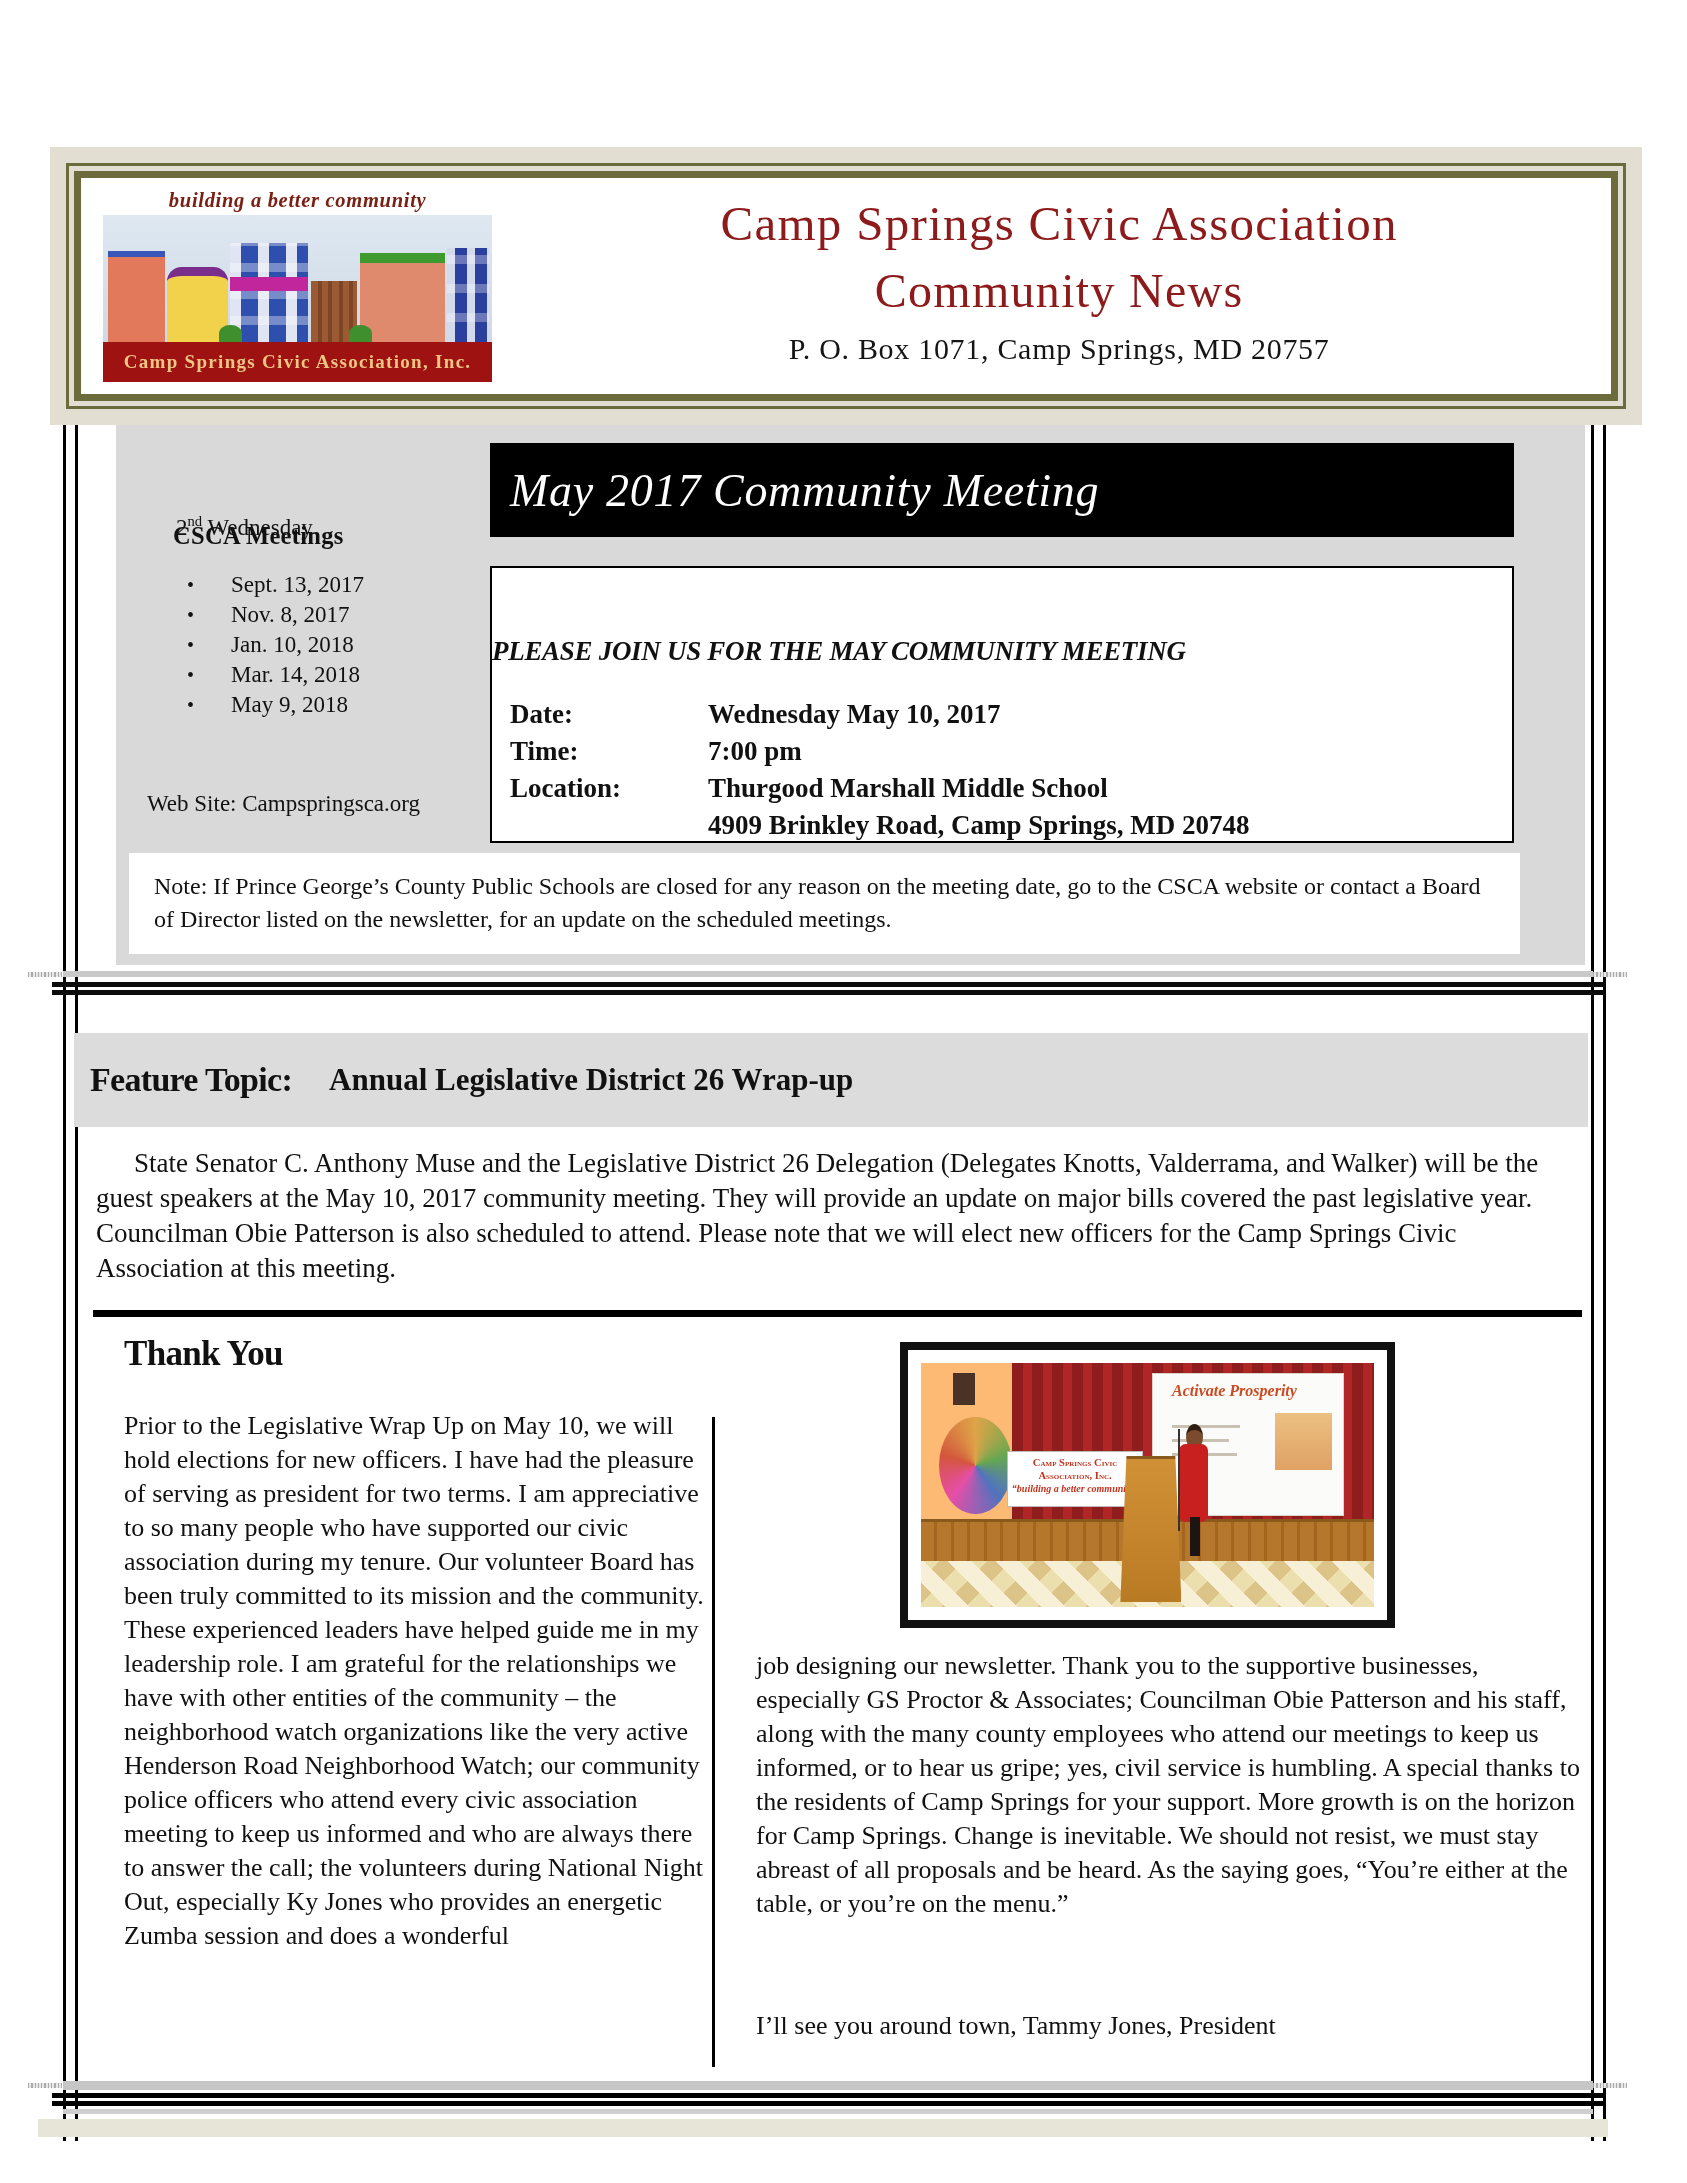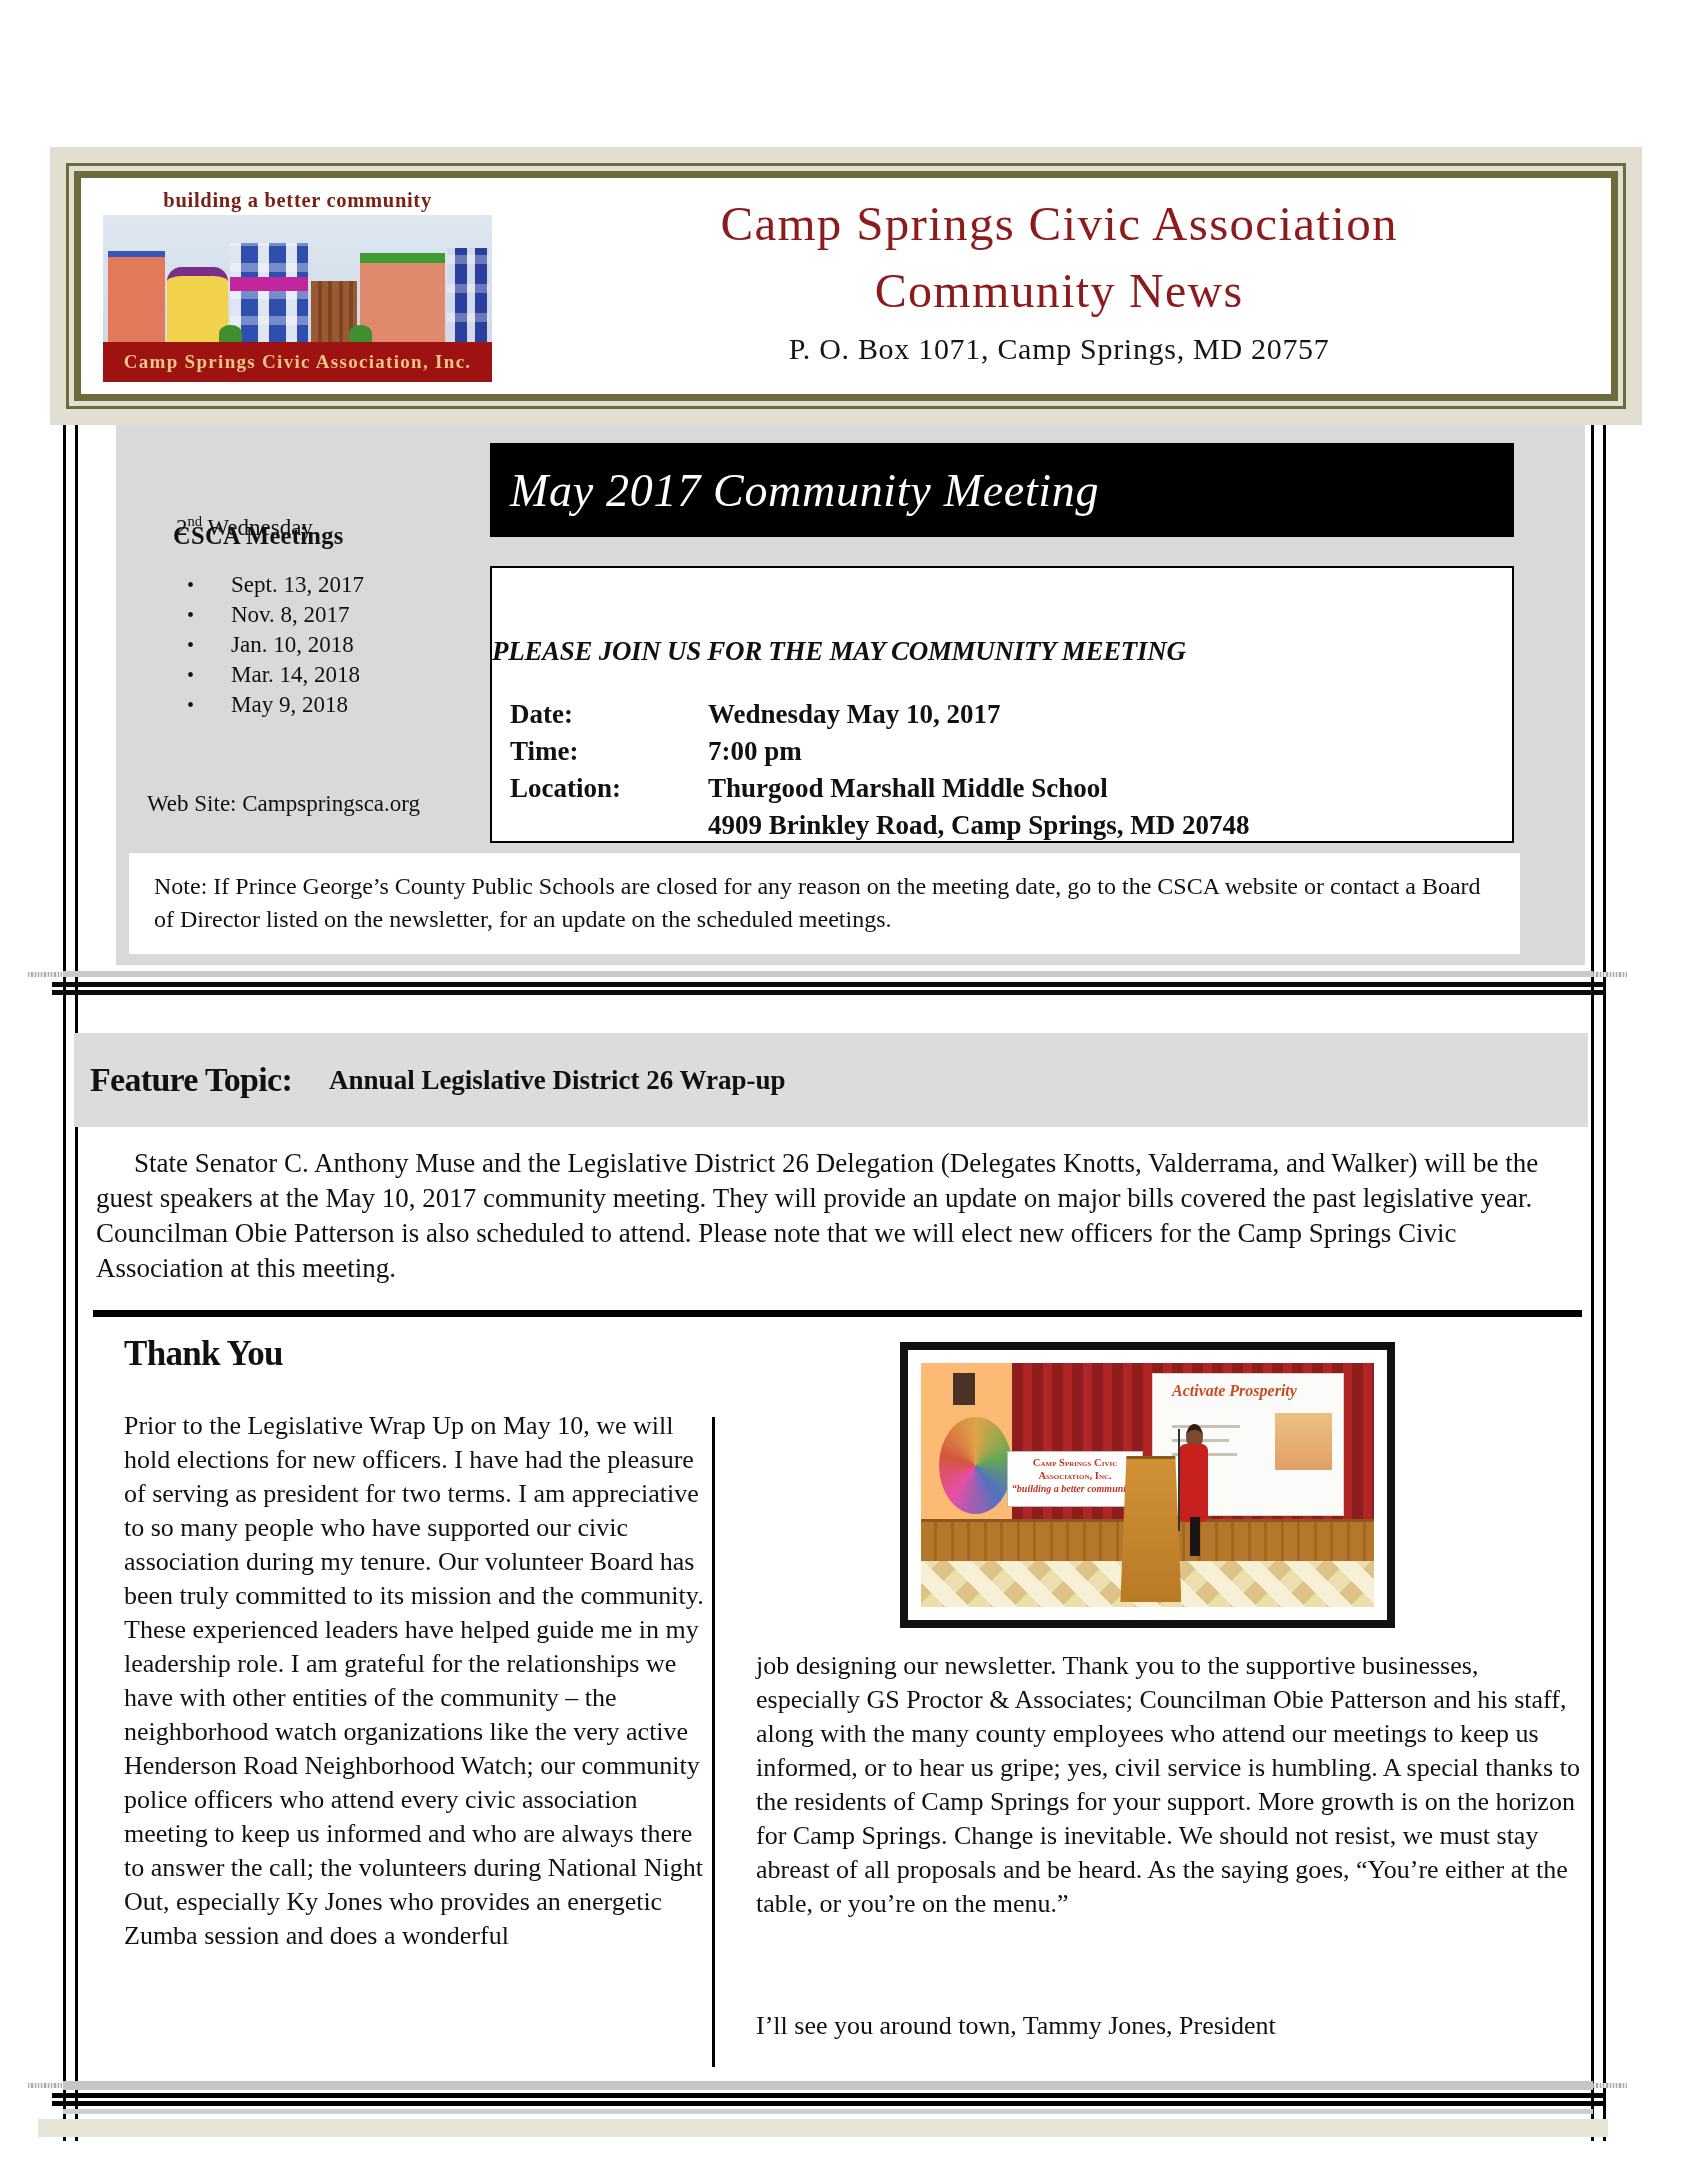--- a/index.html
+++ b/index.html
@@ -4,21 +4,21 @@
 <style>
   html,body{margin:0;padding:0;background:#ffffff;}
   body{width:1687px;height:2183px;position:relative;font-family:"Liberation Serif","DejaVu Serif",serif;color:#111;}
   .abs{position:absolute;}
 
   
   .header-box{left:50px;top:147px;width:1592px;height:278px;background:#e2dfd2;}
   .header-frame{position:absolute;inset:16px;border:3.3px solid #6c6b3b;}
   .header-frame-inner{position:absolute;inset:4.6px;border:7.3px solid #6c6b3b;background:#ffffff;}
   .logo{position:absolute;left:22.5px;top:8px;width:389px;height:197px;}
-  .logo-tagline{font-weight:bold;font-size:20.5px;color:#7a2014;text-align:center;height:29px;line-height:29px;letter-spacing:0.7px;}
+  .logo-tagline{font-style:italic;font-weight:bold;font-size:20.5px;color:#7a2014;text-align:center;height:29px;line-height:29px;letter-spacing:0.7px;}
   .logo-strip{position:relative;height:127px;background:linear-gradient(#dfe8f1,#cdd9e6);overflow:hidden;}
   .bld{position:absolute;bottom:0;}
   .b1{left:5.3px;width:57px;height:85px;background:#e2795b;border-top:6.6px solid #3a57b8;}
   .b2{left:64px;width:61px;height:66px;background:#f2d24b;border-top:9.3px solid #7b2d8b;border-radius:14.6px 14.6px 0 0;}
   .b3{left:127px;width:78px;height:99px;background:#2f4fae;
       background-image:repeating-linear-gradient(90deg,rgba(255,255,255,.85) 0 10.6px,transparent 10.6px 28px),
                        repeating-linear-gradient(0deg,transparent 0 17px,rgba(255,255,255,.35) 17px 26.5px);}
   .b3::after{content:"";position:absolute;left:0;top:34px;width:100%;height:14.6px;background:#c2269c;}
   .b4{left:208px;width:46px;height:61px;background:repeating-linear-gradient(90deg,#9c5a33 0 6.6px,#7c4526 6.6px 10.6px);}
   .b5{left:257px;width:85px;height:79px;background:#df8a6d;border-top:10.6px solid #3f9b2f;}
@@ -60,21 +60,21 @@
 
   
   .sep-gray{left:63px;top:971px;width:1530px;height:6px;background:#c9c9c9;}
   .sep-b1{left:52px;top:982px;width:1553px;height:5.3px;background:#0b0b0b;}
   .sep-b2{left:52px;top:990px;width:1553px;height:4.6px;background:#0b0b0b;}
   .hatch{height:5.3px;width:34px;background:repeating-linear-gradient(90deg,#aaa 0 1.3px,#e8e8e8 1.3px 3.3px);}
 
   
   .feature-band{left:74px;top:1033px;width:1514px;height:94px;background:#dcdcdc;display:flex;align-items:center;}
   .feature-label{margin-left:16px;font-size:34px;font-weight:bold;letter-spacing:-0.7px;}
-  .feature-title{margin-left:37px;font-size:27px;font-weight:bold;}
+  .feature-title{margin-left:37px;font-size:31px;font-weight:bold;}
   .feature-body{left:96px;top:1146px;width:1485px;font-size:27px;line-height:35px;text-indent:38px;}
   .feature-rule{left:93px;top:1310px;width:1489px;height:6.6px;background:#000;}
 
   
   .ty-heading{left:124px;top:1334px;font-size:35px;font-weight:bold;letter-spacing:-0.7px;}
   .ty-left{left:124px;top:1409px;width:586px;font-size:26px;line-height:34px;}
   .col-divider{left:712px;top:1417px;width:2.6px;height:650px;background:#000;}
   .ty-right-p1{left:756px;top:1649px;width:829px;font-size:26px;line-height:34px;}
   .ty-right-p2{left:756px;top:2011px;width:829px;font-size:26px;}
 

